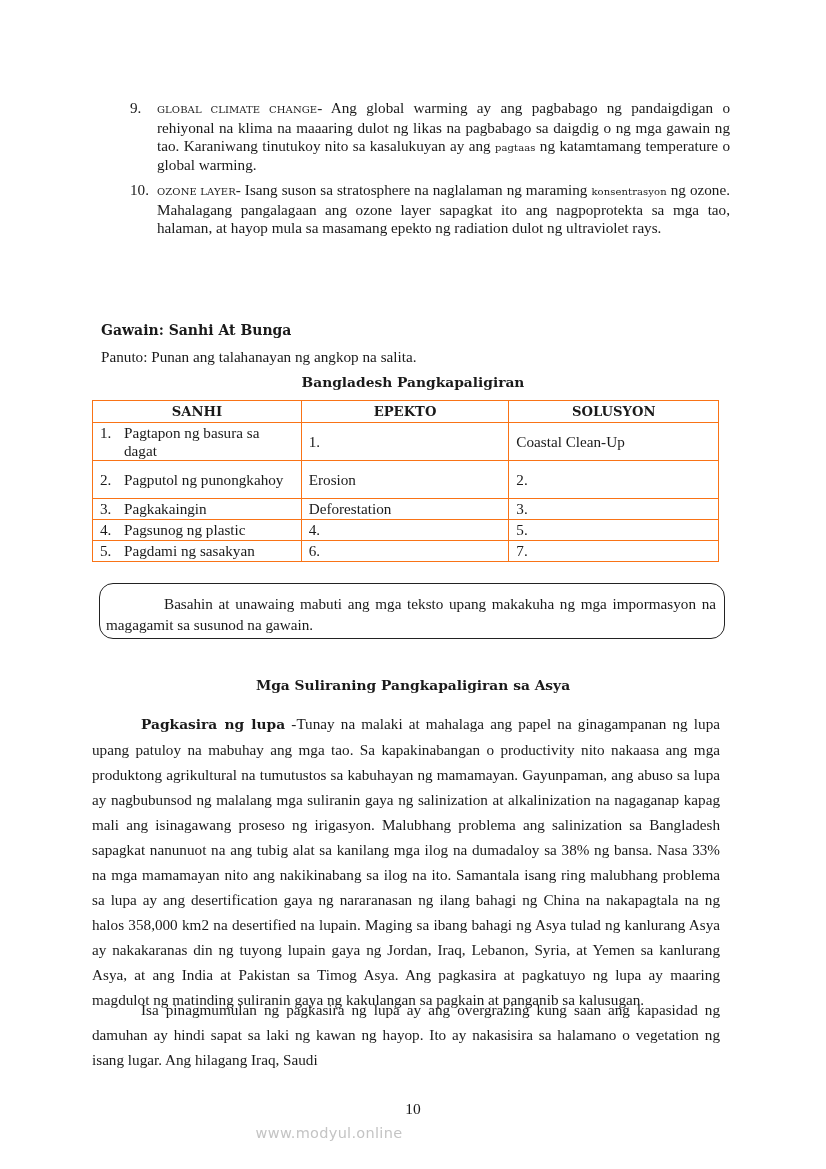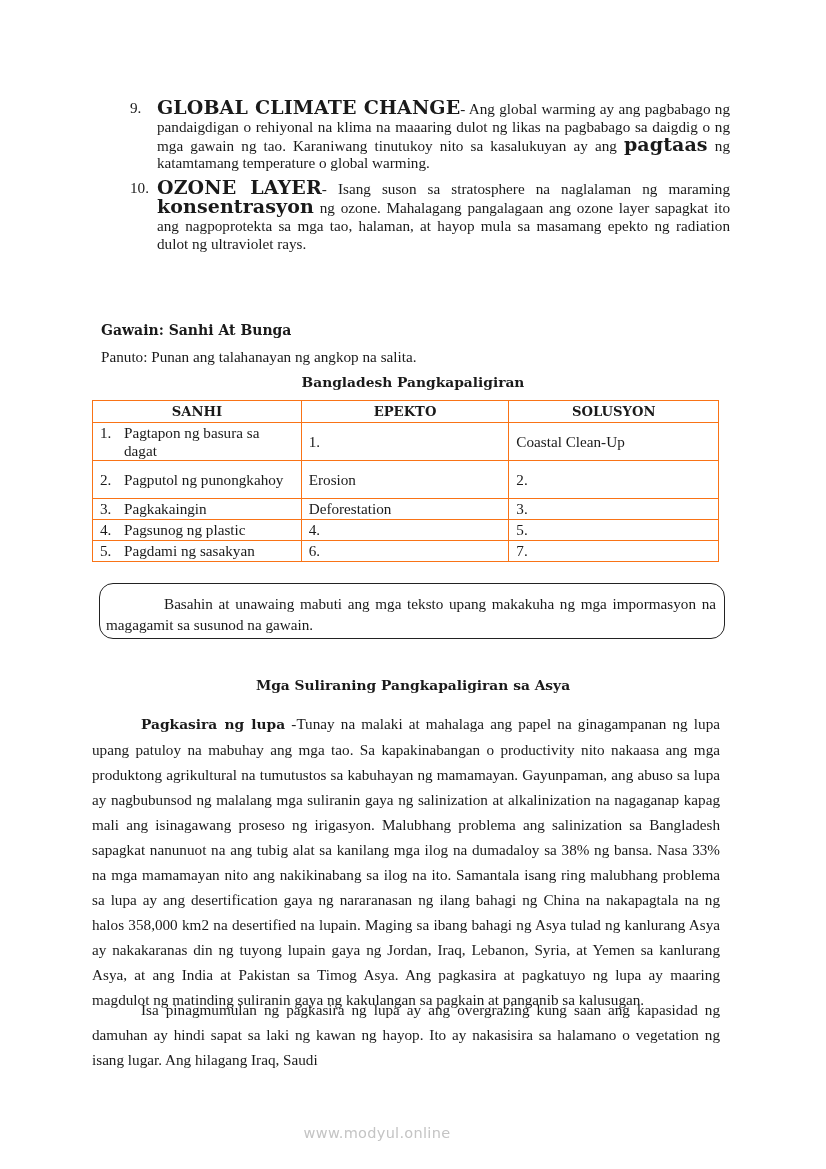--- a/index.html
+++ b/index.html
@@ -10,21 +10,21 @@
     }
     .page { position: absolute; left: 0; top: 0; width: 826px; height: 1169px; }
     .serif { font-family: "Liberation Serif", "DejaVu Serif", serif; }
 
     .defs { position: absolute; left: 130px; top: 99px; width: 600px; font-size: 15.2px; line-height: 17.8px; }
     .def-item { display: flex; text-align: justify; }
     .def-item .num { width: 27px; flex: none; text-align: left; }
     .def-item.ten .num { width: 27px; }
     .def-item .txt { flex: 1; text-align: justify; }
     .def-item + .def-item { margin-top: 7px; justify-content: center; }
-    .defs strong { font-family: "DejaVu Serif", serif; font-size: 19px; font-weight: bold; letter-spacing: 0.1px; }
+    .defs strong { font-family: "DejaVu Serif", serif; font-size: 10px; font-weight: normal; letter-spacing: 0.1px; }
 
     .gawain-title { position: absolute; left: 101px; top: 322px; font-size: 14px; font-weight: bold; font-family: "DejaVu Serif", serif; }
     .panuto { position: absolute; left: 101px; top: 348px; font-size: 15.2px; }
     .table-title { position: absolute; left: 0; width: 826px; top: 374px; text-align: center; font-size: 13.8px; font-weight: bold; font-family: "DejaVu Serif", serif; }
 
     table.sb { position: absolute; left: 92px; top: 400px; width: 627px; border-collapse: collapse; font-size: 15.2px; }
     table.sb th, table.sb td { border: 1px solid #f97316; padding: 0 7px; vertical-align: middle; }
     table.sb th { height: 21px; font-family: "DejaVu Serif", serif; font-size: 13.2px; font-weight: bold; text-align: center; }
     table.sb td { line-height: 17.5px; }
     table.sb tr.tall td { height: 37px; }
@@ -40,21 +40,21 @@
 
     .section-title { position: absolute; left: 0; width: 826px; top: 677px; text-align: center; font-size: 13.8px; font-weight: bold; font-family: "DejaVu Serif", serif; }
 
     .para { position: absolute; left: 92px; width: 628px; font-size: 15.2px; line-height: 25px; text-align: justify; }
     .para .indent { display: inline-block; width: 49px; }
     .para strong { font-family: "DejaVu Serif", serif; font-size: 13.8px; font-weight: bold; }
     .p1 { top: 711px; }
     .p2 { top: 997px; }
 
     .page-num { position: absolute; left: 0; width: 826px; top: 1100px; text-align: center; font-size: 15.5px; }
-    .watermark { position: absolute; left: 0; width: 658px; top: 1125px; text-align: center; font-size: 14.5px; color: #c4c4c4; font-family: "DejaVu Sans", sans-serif; letter-spacing: 0.3px; margin-left: 48px; }
+    .watermark { position: absolute; left: 0; width: 658px; top: 1125px; text-align: center; font-size: 14.5px; color: #c4c4c4; font-family: "DejaVu Sans", sans-serif; letter-spacing: 0.3px; }
   </style>
 </head>
 <body>
 
 <div class="page">
 
   <div class="defs serif">
     <div class="def-item">
       <span class="num">9.</span>
       <span class="txt"><strong>GLOBAL CLIMATE CHANGE</strong><span>- Ang global warming ay ang pagbabago ng pandaigdigan o rehiyonal na klima na maaaring dulot ng likas na pagbabago sa daigdig o ng mga gawain ng tao. Karaniwang tinutukoy nito sa kasalukuyan ay ang </span><strong>pagtaas</strong><span> ng katamtamang temperature o global warming.</span></span>
@@ -137,14 +137,15 @@
   </table>
 
   <div class="notice serif"><span class="indent"></span><span>Basahin at unawaing mabuti ang mga teksto upang makakuha ng mga impormasyon na magagamit sa susunod na gawain.</span></div>
 
   <div class="section-title">Mga Suliraning Pangkapaligiran sa Asya</div>
 
   <div class="para p1 serif"><span class="indent"></span><strong>Pagkasira ng lupa</strong><span> -Tunay na malaki at mahalaga ang papel na ginagampanan ng lupa upang patuloy na mabuhay ang mga tao. Sa kapakinabangan o productivity nito nakaasa ang mga produktong agrikultural na tumutustos sa kabuhayan ng mamamayan. Gayunpaman, ang abuso sa lupa ay nagbubunsod ng malalang mga suliranin gaya ng salinization at alkalinization na nagaganap kapag mali ang isinagawang proseso ng irigasyon. Malubhang problema ang salinization sa Bangladesh sapagkat nanunuot na ang tubig alat sa kanilang mga ilog na dumadaloy sa 38% ng bansa. Nasa 33% na mga mamamayan nito ang nakikinabang sa ilog na ito. Samantala isang ring malubhang problema sa lupa ay ang desertification gaya ng nararanasan ng ilang bahagi ng China na nakapagtala na ng halos 358,000 km2 na desertified na lupain. Maging sa ibang bahagi ng Asya tulad ng kanlurang Asya ay nakakaranas din ng tuyong lupain gaya ng Jordan, Iraq, Lebanon, Syria, at Yemen sa kanlurang Asya, at ang India at Pakistan sa Timog Asya. Ang pagkasira at pagkatuyo ng lupa ay maaring magdulot ng matinding suliranin gaya ng kakulangan sa pagkain at panganib sa kalusugan.</span></div>
 
   <div class="para p2 serif"><span class="indent"></span><span>Isa pinagmumulan ng pagkasira ng lupa ay ang overgrazing kung saan ang kapasidad ng damuhan ay hindi sapat sa laki ng kawan ng hayop. Ito ay nakasisira sa halamano o vegetation ng isang lugar. Ang hilagang Iraq, Saudi</span></div>
 
+  <div class="page-num serif">10</div>
   <div class="watermark">www.modyul.online</div>
 </div>
 
 </body></html>

